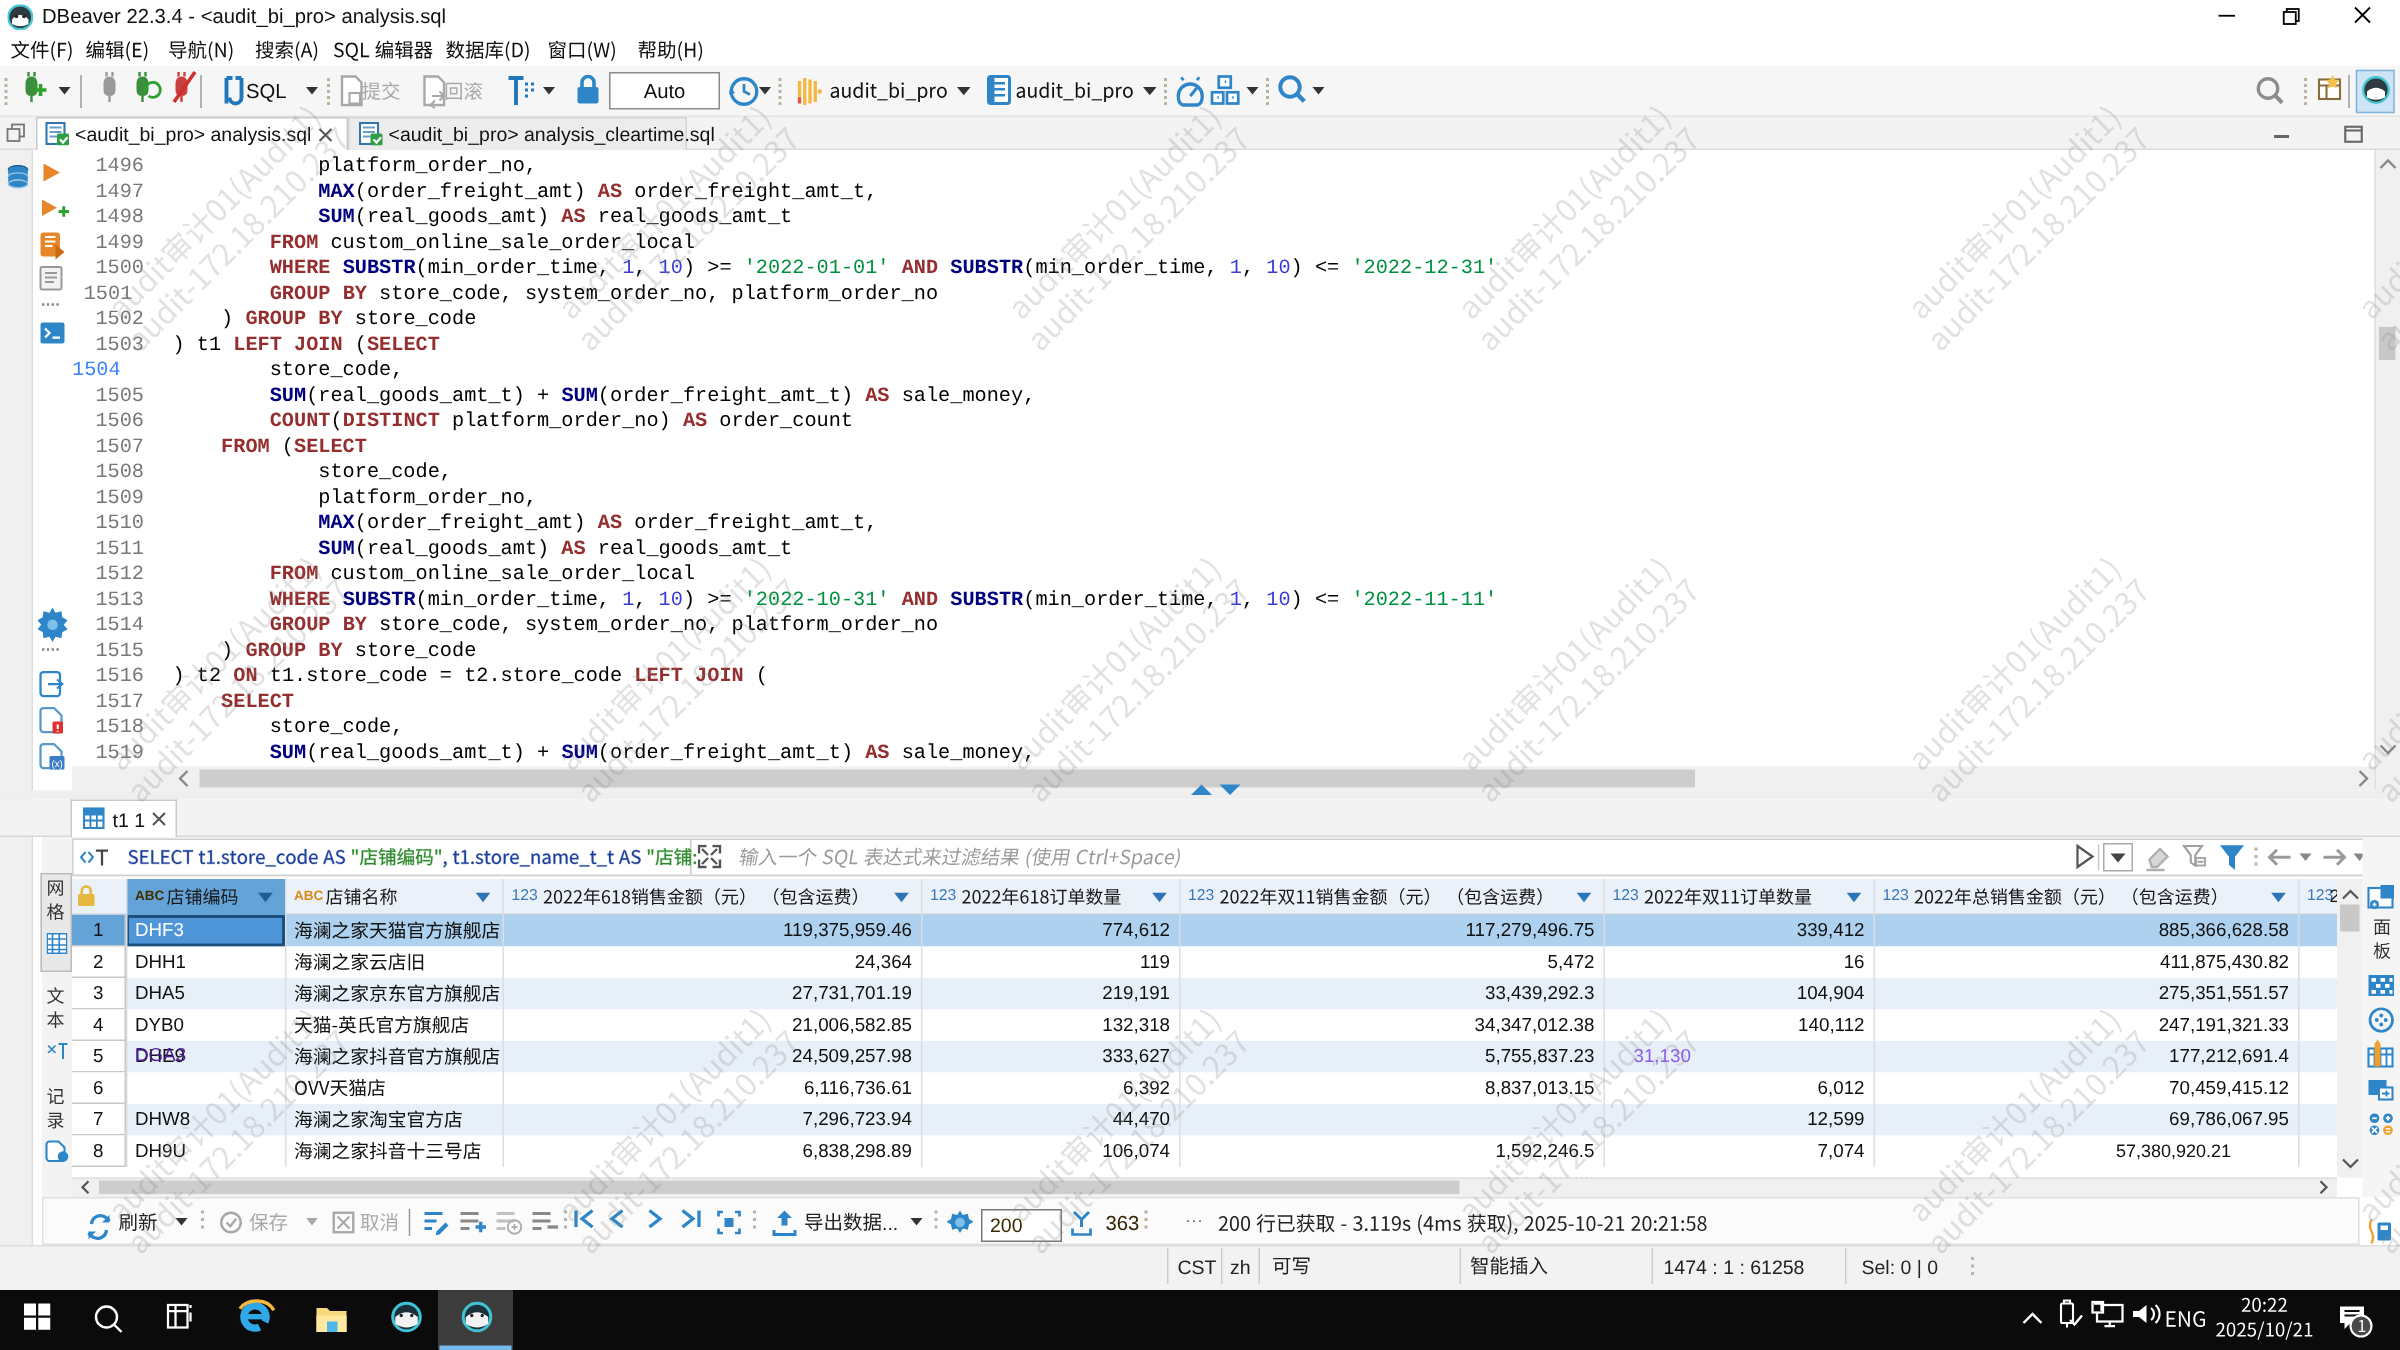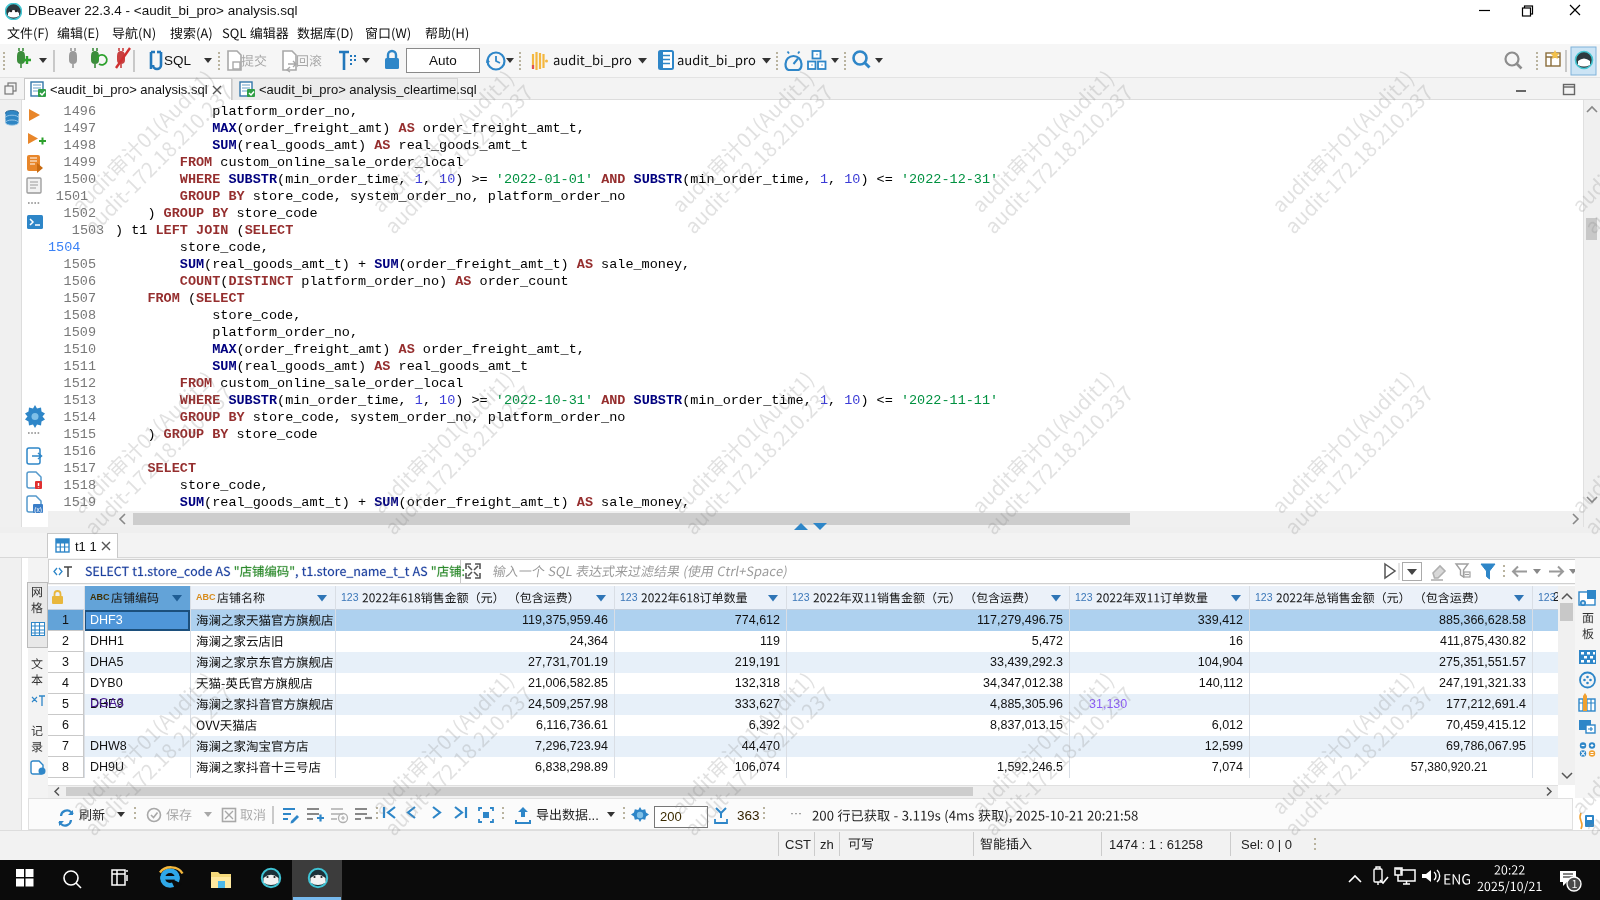--- a/index.html
+++ b/index.html
@@ -211,21 +211,21 @@
         <text x="7.3" y="15.5" font-size="6.5" fill="#fff">(x)</text>
       </g>
     </svg>
     <div class="abs mono" style="left:48px;top:102.5px;width:48px;text-align:right;color:#787878">1496</div>
     <div class="abs mono" style="left:48px;top:119.5px;width:48px;text-align:right;color:#787878">1497</div>
     <div class="abs mono" style="left:48px;top:136.5px;width:48px;text-align:right;color:#787878">1498</div>
     <div class="abs mono" style="left:48px;top:153.5px;width:48px;text-align:right;color:#787878">1499</div>
     <div class="abs mono" style="left:48px;top:170.5px;width:48px;text-align:right;color:#787878">1500</div>
     <div class="abs mono" style="left:48px;top:187.5px;width:48px;text-align:center;color:#787878">1501</div>
     <div class="abs mono" style="left:48px;top:204.5px;width:48px;text-align:right;color:#787878">1502</div>
-    <div class="abs mono" style="left:64px;top:221.5px;width:48px;text-align:center;color:#787878">1503</div>
+    <div class="abs mono" style="left:48px;top:221.5px;width:48px;text-align:right;color:#787878">1503</div>
     <div class="abs mono" style="left:48px;top:238.5px;width:48px;text-align:left;color:#3b82f6">1504</div>
     <div class="abs mono" style="left:48px;top:255.5px;width:48px;text-align:right;color:#787878">1505</div>
     <div class="abs mono" style="left:48px;top:272.5px;width:48px;text-align:right;color:#787878">1506</div>
     <div class="abs mono" style="left:48px;top:289.5px;width:48px;text-align:right;color:#787878">1507</div>
     <div class="abs mono" style="left:48px;top:306.5px;width:48px;text-align:right;color:#787878">1508</div>
     <div class="abs mono" style="left:48px;top:323.5px;width:48px;text-align:right;color:#787878">1509</div>
     <div class="abs mono" style="left:48px;top:340.5px;width:48px;text-align:right;color:#787878">1510</div>
     <div class="abs mono" style="left:48px;top:357.5px;width:48px;text-align:right;color:#787878">1511</div>
     <div class="abs mono" style="left:48px;top:374.5px;width:48px;text-align:right;color:#787878">1512</div>
     <div class="abs mono" style="left:48px;top:391.5px;width:48px;text-align:right;color:#787878">1513</div>
@@ -248,20 +248,21 @@
     <div class="abs mono" style="left:179.8px;top:272.5px;color:#000"><span class="kw">COUNT</span>(<span class="kw">DISTINCT</span> platform_order_no) <span class="kw">AS</span> order_count</div>
     <div class="abs mono" style="left:147.4px;top:289.5px;color:#000"><span class="kw">FROM</span> (<span class="kw">SELECT</span></div>
     <div class="abs mono" style="left:212.2px;top:306.5px;color:#000">store_code,</div>
     <div class="abs mono" style="left:212.2px;top:323.5px;color:#000">platform_order_no,</div>
     <div class="abs mono" style="left:212.2px;top:340.5px;color:#000"><span class="fn">MAX</span>(order_freight_amt) <span class="kw">AS</span> order_freight_amt_t,</div>
     <div class="abs mono" style="left:212.2px;top:357.5px;color:#000"><span class="fn">SUM</span>(real_goods_amt) <span class="kw">AS</span> real_goods_amt_t</div>
     <div class="abs mono" style="left:179.8px;top:374.5px;color:#000"><span class="kw">FROM</span> custom_online_sale_order_local</div>
     <div class="abs mono" style="left:179.8px;top:391.5px;color:#000"><span class="kw">WHERE</span> <span class="fn">SUBSTR</span>(min_order_time, <span class="num">1</span>, <span class="num">10</span>) &gt;= <span class="str">'2022-10-31'</span> <span class="kw">AND</span> <span class="fn">SUBSTR</span>(min_order_time, <span class="num">1</span>, <span class="num">10</span>) &lt;= <span class="str">'2022-11-11'</span></div>
     <div class="abs mono" style="left:179.8px;top:408.5px;color:#000"><span class="kw">GROUP</span> <span class="kw">BY</span> store_code, system_order_no, platform_order_no</div>
     <div class="abs mono" style="left:147.4px;top:425.5px;color:#000">) <span class="kw">GROUP</span> <span class="kw">BY</span> store_code</div>
+    <div class="abs mono" style="left:115.0px;top:442.5px;color:#000">) t2 <span class="kw">ON</span> t1.store_code = t2.store_code <span class="kw">LEFT</span> <span class="kw">JOIN</span> (</div>
     <div class="abs mono" style="left:147.4px;top:459.5px;color:#000"><span class="kw">SELECT</span></div>
     <div class="abs mono" style="left:179.8px;top:476.5px;color:#000">store_code,</div>
     <div class="abs mono" style="left:179.8px;top:493.5px;color:#000"><span class="fn">SUM</span>(real_goods_amt_t) + <span class="fn">SUM</span>(order_freight_amt_t) <span class="kw">AS</span> sale_money,</div>
     <div class="abs" style="left:48px;top:511px;width:1535px;height:16px;background:#f0f0f0"></div>
     <svg class="abs" style="left:115px;top:511px" width="16" height="16">
       <path d="M10 3 l-5 5 5 5" stroke="#888" stroke-width="1.6" fill="none"></path>
     </svg>
     <div class="abs" style="left:133px;top:513px;width:997px;height:12px;background:#cdcdcd"></div>
     <svg class="abs" style="left:1567px;top:511px" width="16" height="16">
       <path d="M6 3 l5 5 -5 5" stroke="#888" stroke-width="1.6" fill="none"></path>
@@ -412,21 +413,21 @@
     <div class="abs" style="left:626px;top:676px;width:154px;font-size:12.5px;color:#111;text-align:right">132,318</div>
     <div class="abs" style="left:909px;top:676px;width:154px;font-size:12.5px;color:#111;text-align:right">34,347,012.38</div>
     <div class="abs" style="left:1089px;top:676px;width:154px;font-size:12.5px;color:#111;text-align:right">140,112</div>
     <div class="abs" style="left:1372px;top:676px;width:154px;font-size:12.5px;color:#111;text-align:right">247,191,321.33</div>
     <div class="abs" style="left:84px;top:694px;width:1474px;height:21px;background:#e7f0f9"></div>
     <div class="abs" style="left:48px;top:694px;width:36px;height:21px;background:#fff;border-bottom:1px solid #c9c9c9;border-right:1px solid #c9c9c9"></div>
     <div class="abs" style="left:48px;top:694px;width:35px;height:21px;font-size:12.5px;color:#111;text-align:center;line-height:21px">5</div>
     <span class="abs" style="left:90px;top:697px;font-size:12.5px;color:#111">DHE9</span>
     <div class="abs" style="left:454px;top:697px;width:154px;font-size:12.5px;color:#111;text-align:right">24,509,257.98</div>
     <div class="abs" style="left:626px;top:697px;width:154px;font-size:12.5px;color:#111;text-align:right">333,627</div>
-    <div class="abs" style="left:909px;top:697px;width:154px;font-size:12.5px;color:#111;text-align:right">4,885,305.96</div>
+    <div class="abs" style="left:909px;top:697px;width:154px;font-size:12.5px;color:#111;text-align:right">5,755,837.23</div>
     <div class="abs" style="left:1089px;top:697px;width:154px;font-size:12.5px;color:#8b5cf6;text-align:left">31,130</div>
     <div class="abs" style="left:1372px;top:697px;width:154px;font-size:12.5px;color:#111;text-align:right">177,212,691.4</div>
     <div class="abs" style="left:84px;top:715px;width:1474px;height:21px;background:#ffffff"></div>
     <div class="abs" style="left:48px;top:715px;width:36px;height:21px;background:#fff;border-bottom:1px solid #c9c9c9;border-right:1px solid #c9c9c9"></div>
     <div class="abs" style="left:48px;top:715px;width:35px;height:21px;font-size:12.5px;color:#111;text-align:center;line-height:21px">6</div>
     <span class="abs" style="left:90px;top:696px;font-size:12.5px;color:#4c1d95">DGA3</span>
     <div class="abs" style="left:454px;top:718px;width:154px;font-size:12.5px;color:#111;text-align:right">6,116,736.61</div>
     <div class="abs" style="left:626px;top:718px;width:154px;font-size:12.5px;color:#111;text-align:right">6,392</div>
     <div class="abs" style="left:909px;top:718px;width:154px;font-size:12.5px;color:#111;text-align:right">8,837,013.15</div>
     <div class="abs" style="left:1089px;top:718px;width:154px;font-size:12.5px;color:#111;text-align:right">6,012</div>

